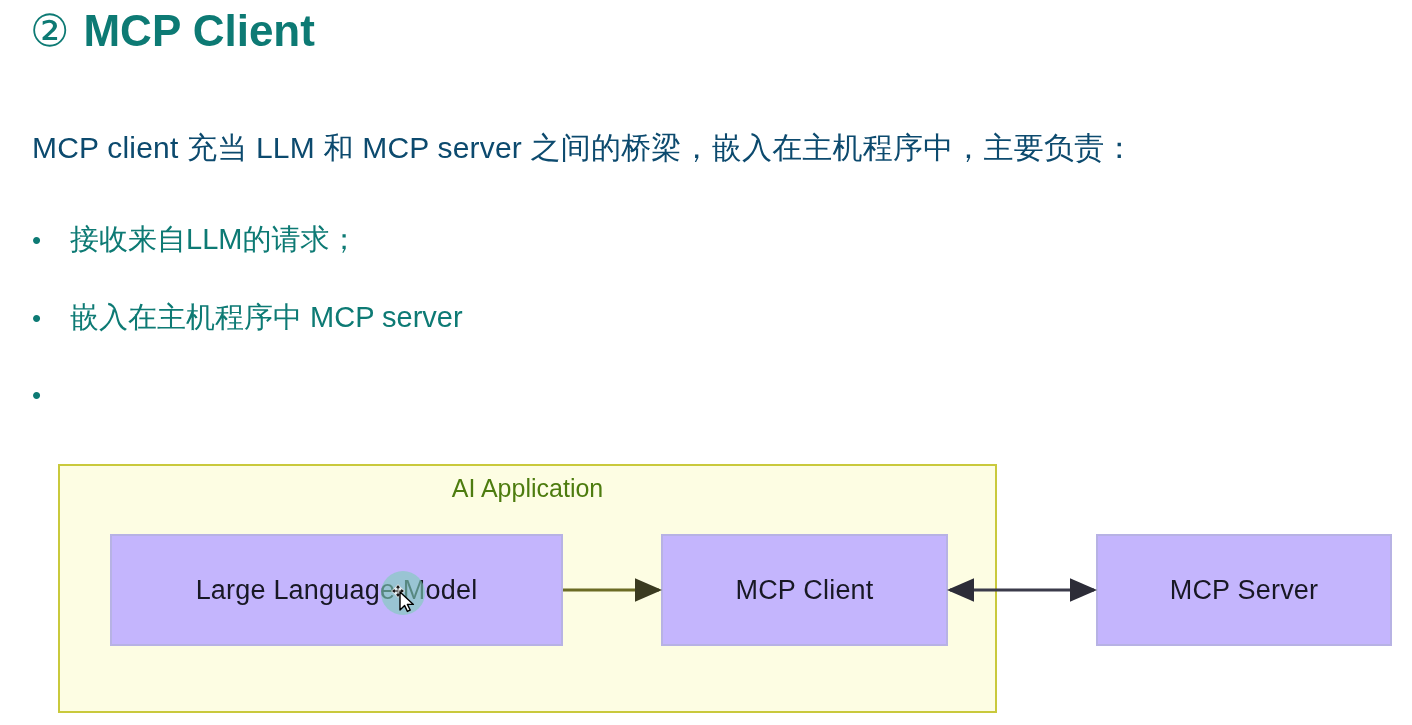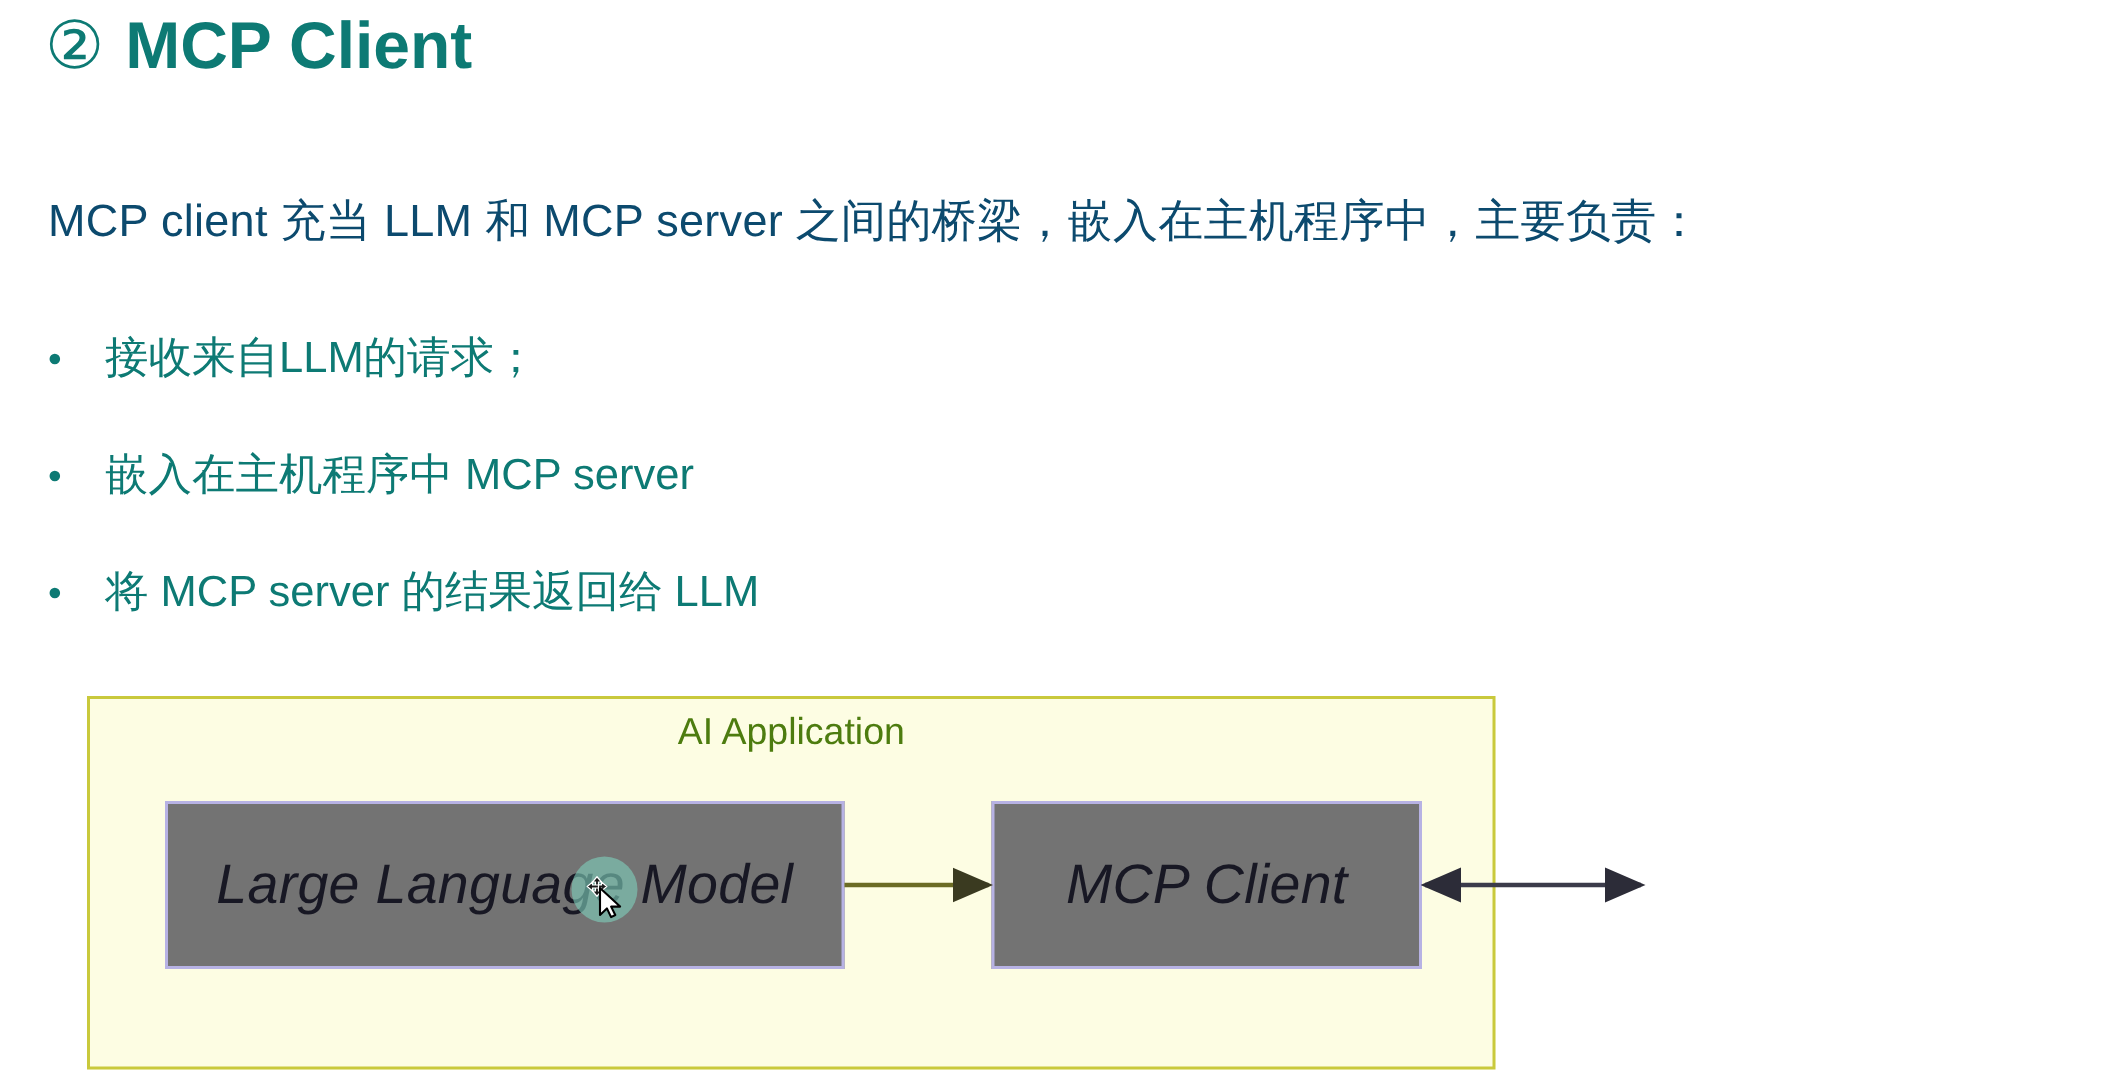--- a/index.html
+++ b/index.html
@@ -103,30 +103,29 @@
     top: 8px;
     width: 100%;
     text-align: center;
     font-size: 25px;
     color: #4d7c0f;
     font-family: "Liberation Sans", "DejaVu Sans", sans-serif;
   }
 
   .node-box {
     position: absolute;
-    background: #737373;
+    background: #c4b5fd;
     border: 2px solid #b7b2e4;
     box-sizing: border-box;
     display: flex;
     align-items: center;
     justify-content: center;
-    font-size: 37px;
+    font-size: 27px;
     color: #181824;
     letter-spacing: 0.2px;
-    font-style: italic;
   }
   #node-llm    { left: 110px;  top: 534px; width: 453px; height: 112px; }
   #node-client { left: 661px;  top: 534px; width: 287px; height: 112px; }
   #node-server { left: 1096px; top: 534px; width: 296px; height: 112px; }
 
   
   #click-highlight {
     position: absolute;
     left: 381px;
     top: 571px;
@@ -157,38 +156,40 @@
   <div class="bullet-row">
     <span class="bullet-dot">•</span>
     <span class="bullet-text">接收来自LLM的请求；</span>
   </div>
   <div class="bullet-row">
     <span class="bullet-dot">•</span>
     <span class="bullet-text">嵌入在主机程序中 MCP server</span>
   </div>
   <div class="bullet-row">
     <span class="bullet-dot">•</span>
-    <span class="bullet-text">将 MCP server 的结果返回给 LLM</span>
   </div>
 </div>
 
 <div id="diagram-layer">
 
   <div class="ai-app-container">
     <div class="ai-app-label">AI Application</div>
   </div>
 
   <div class="node-box" id="node-llm">
     <span>Large Language Model</span>
   </div>
 
   <div class="node-box" id="node-client">
     <span>MCP Client</span>
   </div>
 
+  <div class="node-box" id="node-server">
+    <span>MCP Server</span>
+  </div>
 
   <svg id="diagram" viewBox="0 0 1412 725">
     <defs>
       <marker id="arrow-olive" markerWidth="9" markerHeight="9" refX="8" refY="4.5" orient="auto" markerUnits="strokeWidth">
         <path d="M0,0.6 L9,4.5 L0,8.4 z" fill="#3a3a20"></path>
       </marker>
       <marker id="arrow-olive-start" markerWidth="9" markerHeight="9" refX="1" refY="4.5" orient="auto" markerUnits="strokeWidth">
         <path d="M9,0.6 L0,4.5 L9,8.4 z" fill="#3a3a20"></path>
       </marker>
       <marker id="arrow-gray" markerWidth="9" markerHeight="9" refX="8" refY="4.5" orient="auto" markerUnits="strokeWidth">

